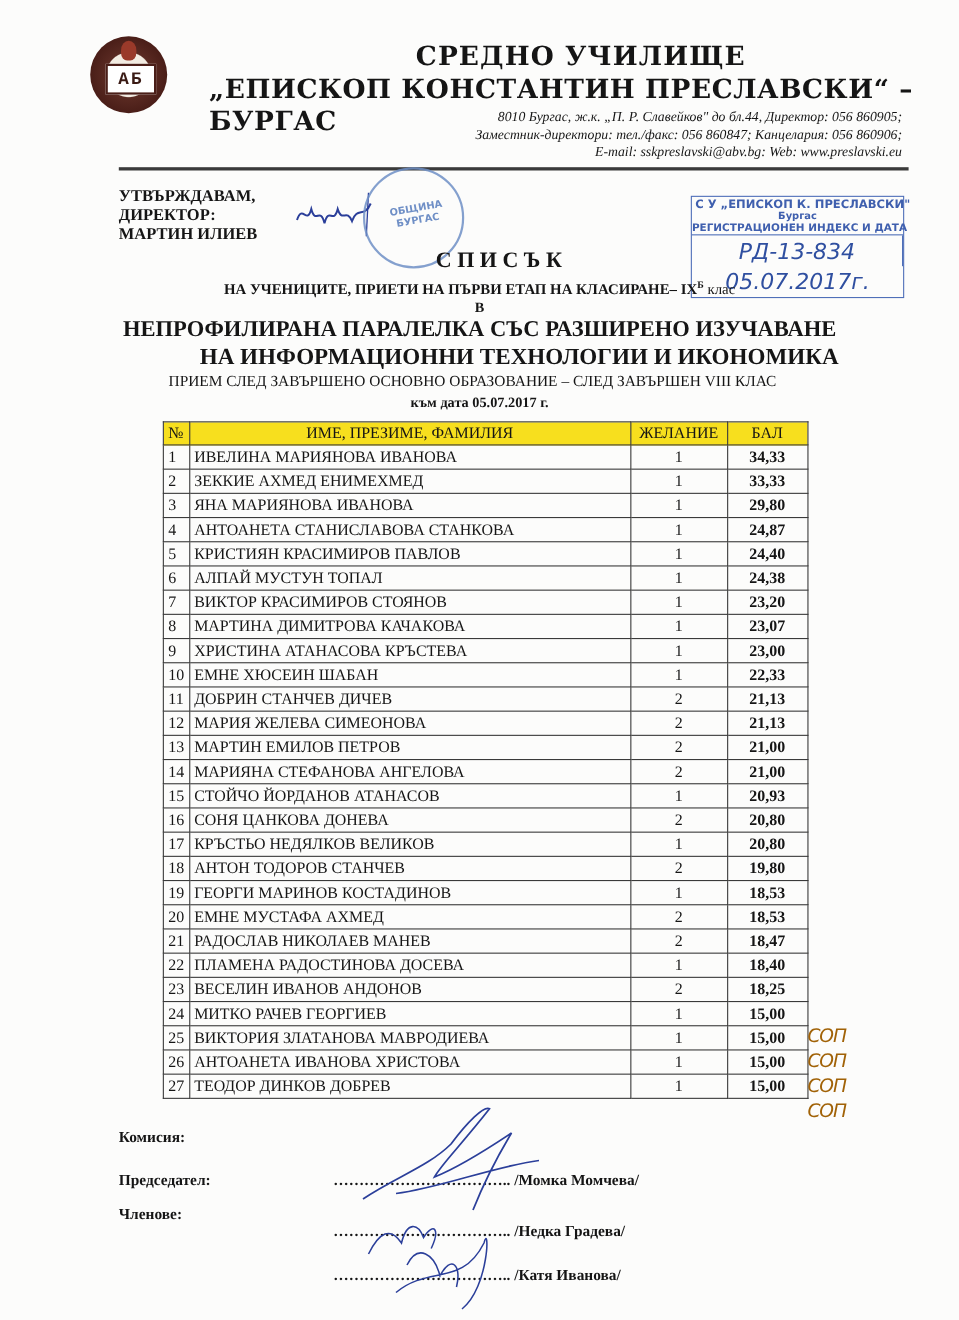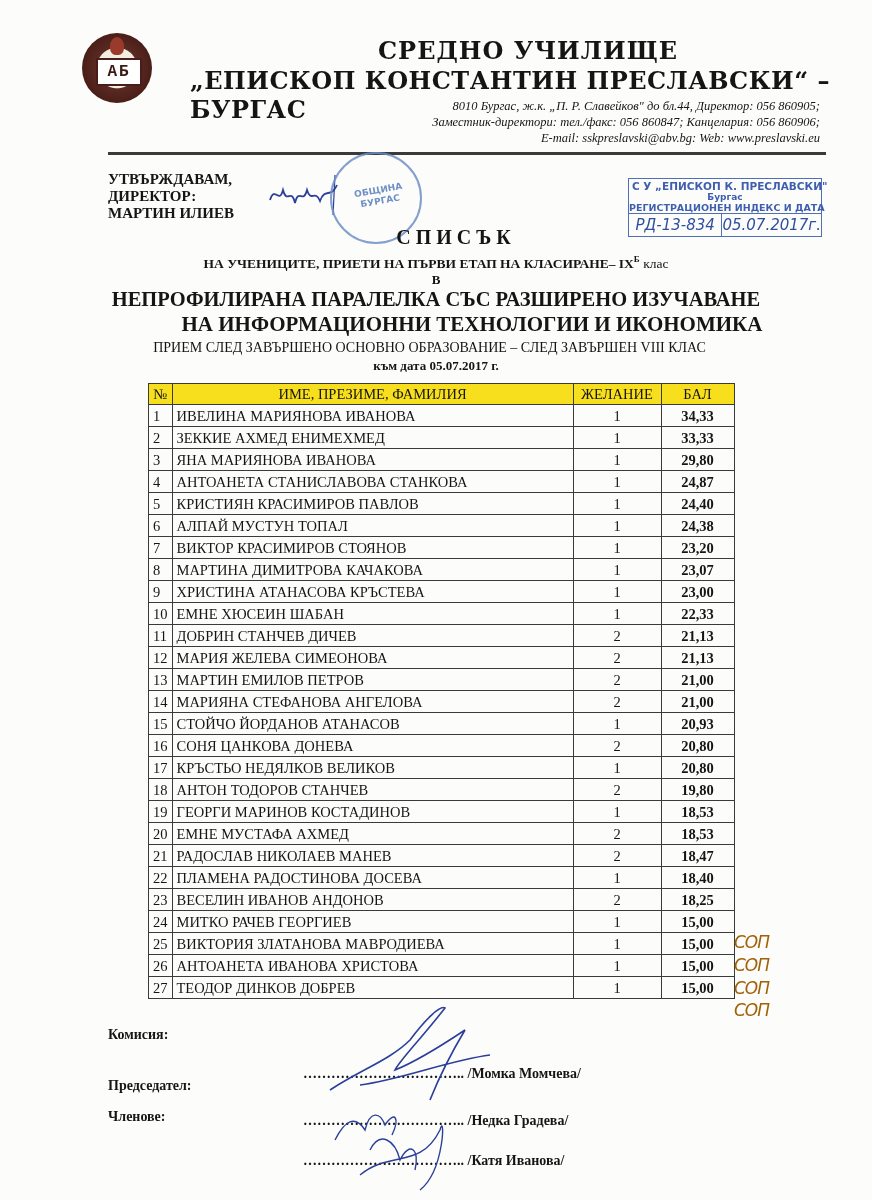--- a/index.html
+++ b/index.html
@@ -19,21 +19,21 @@
   
   .approve{left:108px;font-weight:bold;font-size:15px;line-height:18px;}
   .a1{top:170px;} .a2{top:187px;} .a3{top:204px;}
   .sig-dir{left:265px;top:175px;width:80px;height:40px;}
   .seal-round{left:330px;top:152px;width:88px;height:88px;border-radius:50%;border:2px solid #6f8fc6;opacity:.85;}
   .seal-inner{left:355px;top:185px;font-family:"DejaVu Sans",sans-serif;font-size:9px;font-weight:bold;color:#6f8fc6;text-align:center;line-height:11px;transform:rotate(-10deg);}
   .reg-stamp{left:628px;top:178px;width:192px;border:1.5px solid #4f6fb8;color:#3f5fae;font-family:"DejaVu Sans",sans-serif;font-weight:bold;}
   .reg-stamp .r1{font-size:10.5px;padding:1px 3px;white-space:nowrap;}
   .reg-stamp .r2{font-size:9px;text-align:center;line-height:9px;}
   .reg-stamp .r3{font-size:9.5px;text-align:center;white-space:nowrap;}
-  .reg-stamp .r4{display:flex;border-top:1.5px solid #4f6fb8;font-family:"DejaVu Sans",sans-serif;font-style:italic;font-weight:normal;color:#2f4fa0;font-size:15px;}
+  .reg-stamp .r4{display:flex;border-top:1.5px solid #4f6fb8;font-family:"DejaVu Sans",sans-serif;font-style:italic;font-weight:normal;color:#2f4fa0;font-size:20px;flex-direction:column;}
   .reg-stamp .r4 span{flex:1;text-align:center;padding:2px 0;}
   .reg-stamp .r4 span:first-child{border-right:1.5px solid #4f6fb8;}
   
   .t-spisak{left:0;width:872px;top:226px;text-align:center;font-weight:bold;font-size:20px;letter-spacing:5px;padding-left:20px;}
   .t-pupils{left:0;width:872px;top:254px;text-align:center;font-weight:bold;font-size:13.5px;}
   .t-pupils sup{font-size:9px;}
   .t-v{left:0;width:872px;top:272px;text-align:center;font-weight:bold;font-size:13px;}
   .t-class1{left:0;width:872px;top:288px;text-align:center;font-weight:bold;font-size:20.5px;}
   .t-class2{left:0;width:872px;top:312px;text-align:center;font-weight:bold;font-size:21px;margin-left:36px;}
   .t-admit{left:0;width:859px;top:340px;text-align:center;font-weight:normal;font-size:14px;}
@@ -43,21 +43,21 @@
   table.grid td, table.grid th{border:1.5px solid #3a3a3a;height:21px;padding:0 4px;font-size:14.5px;line-height:20px;}
   table.grid th{background:#f7df1e;font-weight:normal;height:19px;}
   .col-n{width:14px;text-align:left;}
   .col-name{width:392px;text-align:left;}
   .col-w{width:79px;text-align:center;}
   .col-s{width:64px;text-align:center;font-weight:bold;}
   th.col-name,th.col-s{text-align:center;font-weight:normal;}
   .note{position:absolute;left:734px;font-family:"DejaVu Sans",sans-serif;font-size:17px;color:#a16207;font-style:italic;letter-spacing:-1px;}
   
   .comm{left:108px;top:1027px;font-weight:bold;font-size:14px;}
-  .lbl{left:108px;font-weight:bold;font-size:14px;margin-top:12px;}
+  .lbl{left:108px;font-weight:bold;font-size:14px;}
   .l1{top:1066px;} .l2{top:1097px;}
   .dots{font-weight:bold;font-size:14px;white-space:nowrap;}
   .d1{left:303px;top:1066px;} .d2{left:303px;top:1113px;} .d3{left:303px;top:1153px;}
   .sigs{left:300px;top:1000px;width:250px;height:200px;}
 </style>
 </head>
 <body>
 
 <div class="abs logo"></div>
 <div class="abs logo-flame"></div>

